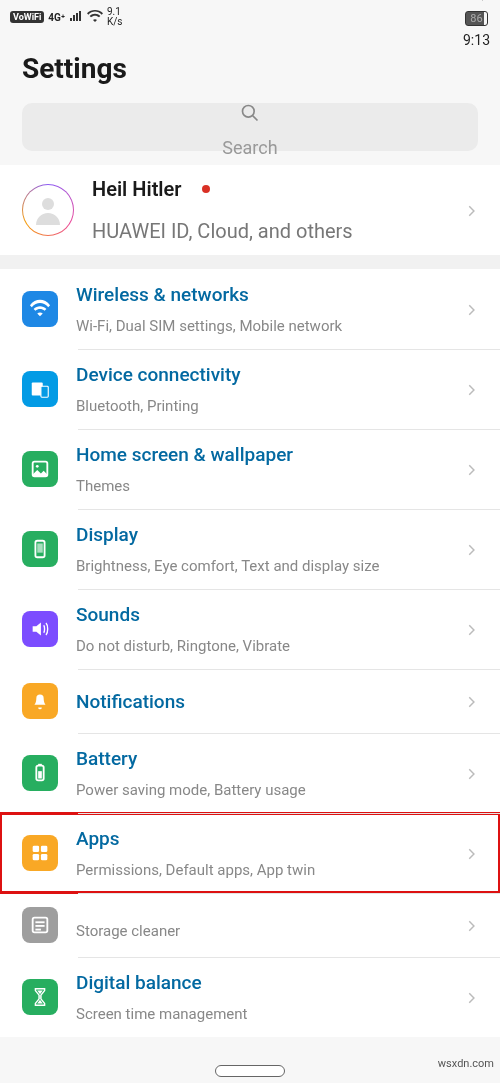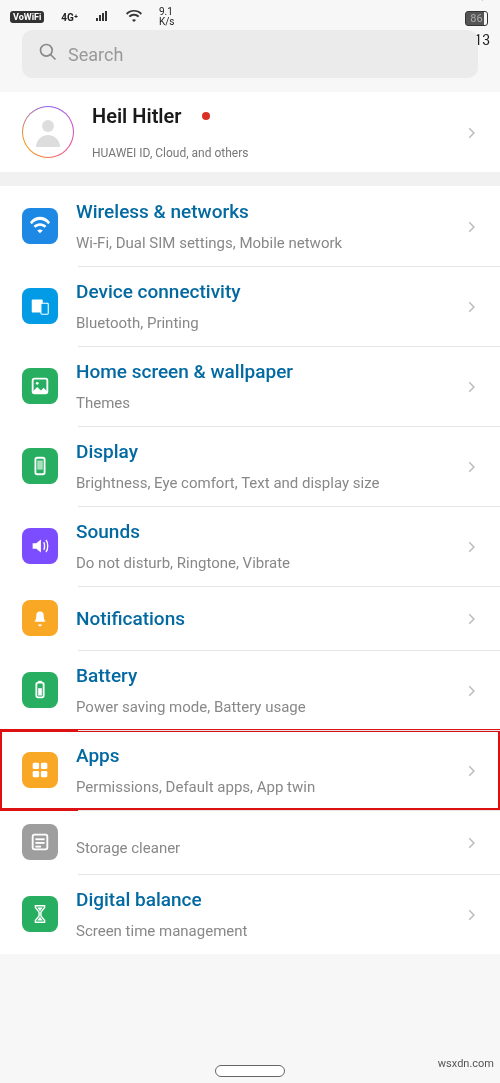--- a/index.html
+++ b/index.html
@@ -1,39 +1,39 @@
 <!DOCTYPE html>
 <html><head>
 <meta charset="utf-8">
 <style>
   * { box-sizing: border-box; margin: 0; padding: 0; }
   html, body { width: 500px; height: 1083px; font-family: -apple-system, BlinkMacSystemFont, "Segoe UI", Roboto, Arial, sans-serif; background: #f2f2f2; color: #1a1a1a; }
   .screen { width: 500px; height: 1083px; background: #f7f7f7; display: flex; flex-direction: column; position: relative; }
   .status-bar { display: flex; align-items: center; justify-content: space-between; padding: 4px 10px 0 10px; height: 30px; font-size: 14px; color: #222; }
-  .status-left { display: flex; align-items: center; gap: 17px; }
+  .status-left { display: flex; align-items: center; gap: 4px; }
   .status-right { display: flex; align-items: center; gap: 6px; flex-direction: column; }
   .vowifi { background: #333; color: #fff; font-size: 9px; font-weight: bold; padding: 1px 3px; border-radius: 3px; }
   .sig-text { font-size: 10px; font-weight: bold; }
   .speed { font-size: 10px; line-height: 1; }
   .batt { border: 1px solid #333; border-radius: 3px; padding: 0 4px; font-size: 11px; background: linear-gradient(to right, #555 86%, transparent 86%); color: #fff; position: relative; }
   .batt span { mix-blend-mode: difference; }
   .page-title { font-size: 28px; font-weight: 700; padding: 22px 22px 18px 22px; }
   .search-wrap { padding: 0 22px 14px 22px; }
-  .search { background: #ebebeb; border-radius: 10px; height: 48px; display: flex; align-items: center; padding: 0 16px; gap: 10px; }
+  .search { background: #ebebeb; border-radius: 10px; height: 48px; display: flex; align-items: center; padding: 0 16px; gap: 10px; flex-direction: column; }
   .search svg { width: 20px; height: 20px; stroke: #888; fill: none; stroke-width: 2; }
   .search-text { color: #999; font-size: 18px; }
   .card { background: #fff; }
   .account-row { display: flex; align-items: center; padding: 12px 22px; gap: 18px; }
   .avatar-ring { width: 52px; height: 52px; border-radius: 50%; background: conic-gradient(#8b5cf6, #ec4899, #f59e0b, #8b5cf6); padding: 1px; }
   .avatar-inner { width: 100%; height: 100%; border-radius: 50%; background: #fff; display: flex; align-items: center; justify-content: center; }
   .avatar-inner svg { width: 36px; height: 36px; fill: #ddd; }
   .account-text { flex: 1; }
   .acct-name { font-size: 20px; font-weight: 600; display: flex; align-items: center; gap: 20px; }
   .dot-red { width: 8px; height: 8px; background: #d93025; border-radius: 50%; }
-  .acct-sub { color: #777; font-size: 12px; margin-top: 18px; }
+  .acct-sub { color: #777; font-size: 20px; margin-top: 18px; }
   .gap { height: 14px; background: #f1f1f1; }
   .list { background: #fff; }
   .row { display: flex; align-items: center; padding: 14px 22px; gap: 18px; position: relative; }
   .row + .row::before { content: ""; position: absolute; left: 78px; right: 0; top: 0; height: 1px; background: #e5e5e5; }
   .icon-box { width: 36px; height: 36px; border-radius: 8px; display: flex; align-items: center; justify-content: center; flex-shrink: 0; }
   .icon-box svg { width: 22px; height: 22px; fill: #fff; }
   .row-text { flex: 1; min-width: 0; }
   .row-title { font-size: 19px; font-weight: 500; color: #0369a1; }
   .row-sub { font-size: 15px; color: #888; margin-top: 11px; white-space: nowrap; overflow: hidden; text-overflow: ellipsis; }
   .chevron { width: 14px; height: 14px; }
@@ -76,20 +76,21 @@
       <span>
         <svg width="16" height="16" viewBox="0 0 24 24" fill="none" stroke="#333" stroke-width="2">
             <path d="M18 8a6 6 0 0 0-12 0c0 7-3 9-3 9h18s-3-2-3-9M3 3l18 18"></path>
           </svg>
       </span>
       <span class="batt"><span>86</span></span>
       <span>9:13</span>
     </div>
   </div>
 
+  <div class="page-title">Settings</div>
 
   <div class="search-wrap">
     <div class="search">
       <span>
         <svg viewBox="0 0 24 24">
             <circle cx="10" cy="10" r="7"></circle>
             <line x1="21" y1="21" x2="15" y2="15"></line>
           </svg>
       </span>
       <span class="search-text">Search</span>

